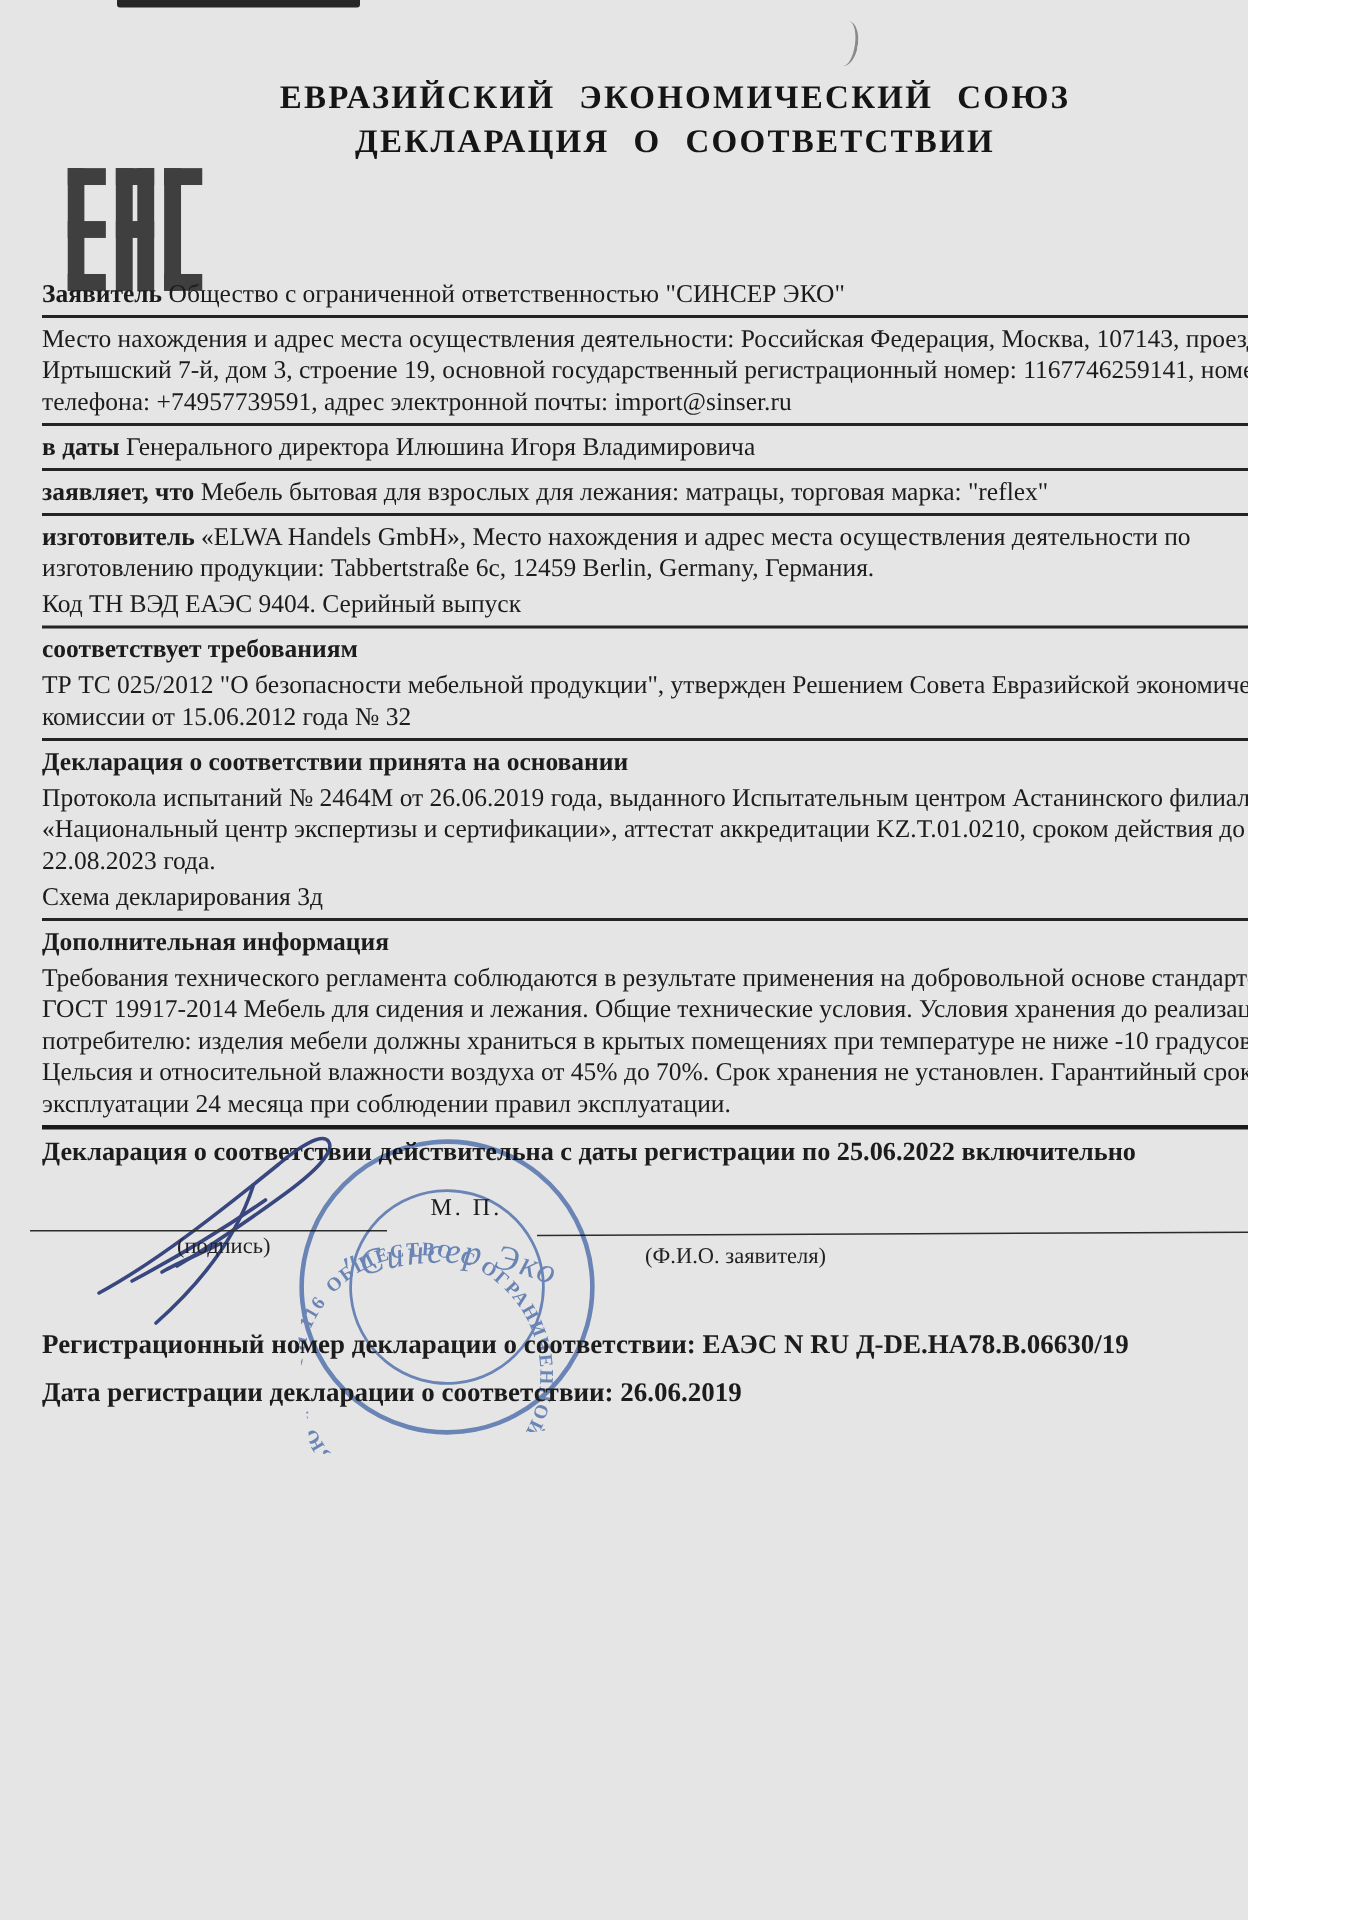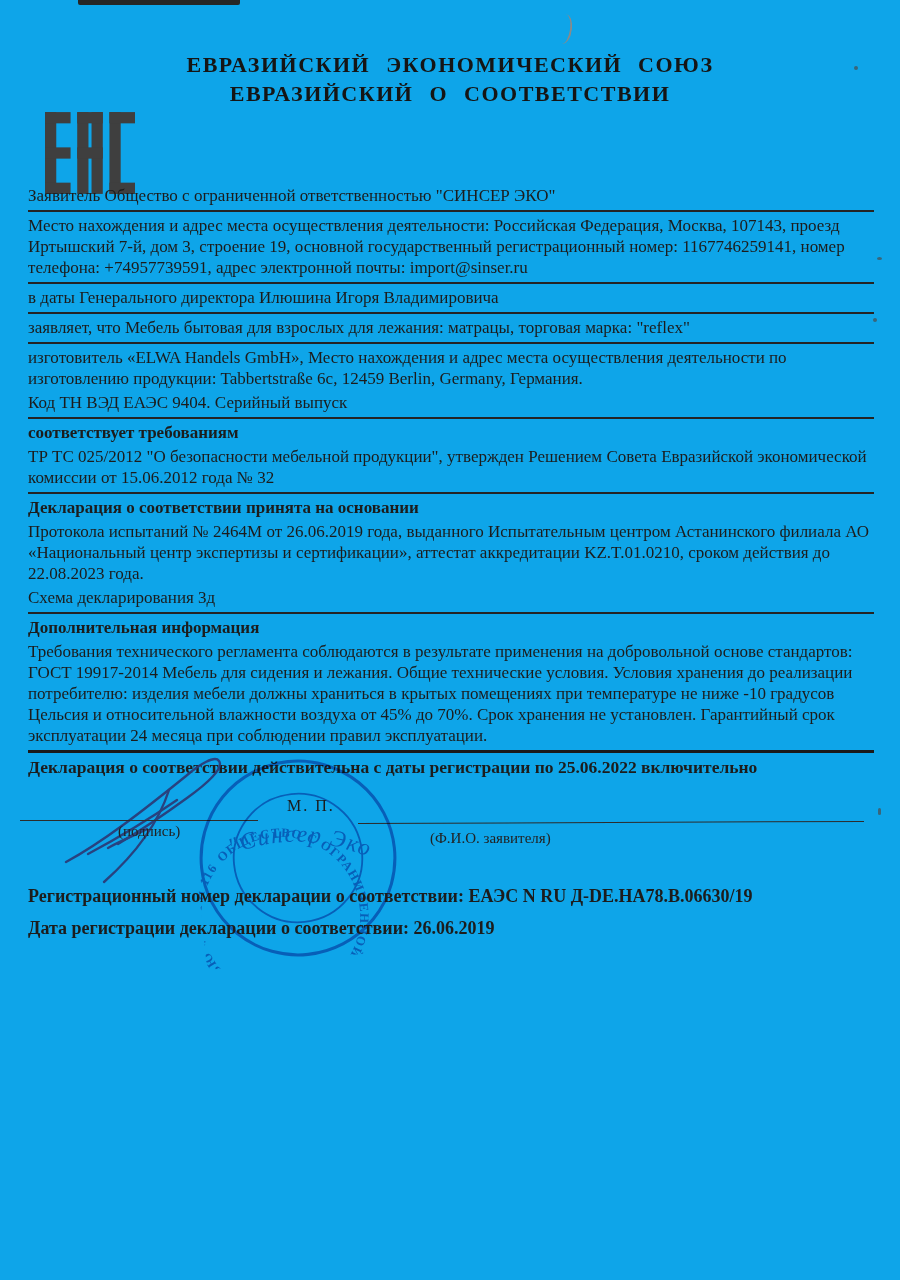--- a/index.html
+++ b/index.html
@@ -1,36 +1,36 @@
 <!DOCTYPE html>
 <html lang="ru"><head>
 <meta charset="utf-8">
 <style>
   * { margin:0; padding:0; box-sizing:border-box; }
   html,body { background:#ffffff; }
   body { font-family:"Liberation Serif", serif; color:#1c1c1c; }
-  .page { position:relative; width:900px; height:1280px; background:#0ea5e9; overflow:hidden; }
+  .page { position:relative; width:832px; height:1280px; background:#e5e5e5; overflow:hidden; }
 
   
   .art-topbar { position:absolute; left:78px; top:0; width:162px; height:5px; background:#262626; border-radius:0 0 2px 2px; }
   .art-paren { position:absolute; left:556px; top:14px; width:16px; height:30px;
                border-right:2px solid #8a8a8a; border-radius:50%; transform:rotate(8deg); }
   .speck { position:absolute; width:4px; height:4px; border-radius:50%; background:#4c4c4c; opacity:.7; }
   .s1{left:854px; top:66px;} .s2{left:877px; top:257px; width:5px;height:3px;}
   .s3{left:873px; top:318px;} .s4{left:878px; top:808px; height:7px; width:3px; border-radius:2px;}
 
   
   .header { position:absolute; left:0; top:50px; width:900px; text-align:center; }
   .header .h1 { font-size:22px; font-weight:bold; letter-spacing:1.5px; word-spacing:9px; line-height:29px; color:#151515; }
 
   .eac { position:absolute; left:45px; top:112px; }
 
   
   .doc { position:absolute; left:28px; top:184px; width:846px; font-size:17px; line-height:21px; }
-  .doc .b { font-weight:normal; }
+  .doc .b { font-weight:bold; }
   .row { padding:1px 0 2px; }
   .rule { border-top:2px solid #242424; margin:2px 0 2px; }
   .rule.thick { border-top:3px solid #1a1a1a; }
   .heading { font-weight:bold; padding:1px 0 2px; }
   p.block { padding:1px 0 2px; text-align:left; }
 
   .validity { font-weight:bold; padding-top:2px; font-size:17.5px; }
 
   
   .sigline { position:absolute; border-top:1.6px solid #2c2c2c; }
@@ -58,21 +58,21 @@
 
   <div class="art-topbar"></div>
   <div class="art-paren"></div>
   <div class="speck s1"></div>
   <div class="speck s2"></div>
   <div class="speck s3"></div>
   <div class="speck s4"></div>
 
   <div class="header">
     <div class="h1">ЕВРАЗИЙСКИЙ  ЭКОНОМИЧЕСКИЙ  СОЮЗ</div>
-    <div class="h1">ЕВРАЗИЙСКИЙ О СООТВЕТСТВИИ</div>
+    <div class="h1">ДЕКЛАРАЦИЯ О СООТВЕТСТВИИ</div>
   </div>
 
   <svg class="eac" width="90" height="82" viewBox="0 0 88 80" aria-hidden="true">
     <g fill="#3f3f3f">
 
       <rect x="0" y="0" width="11" height="80"></rect>
         <rect x="0" y="0" width="25" height="11"></rect>
       <rect x="0" y="34.5" width="25" height="11"></rect>
         <rect x="0" y="69" width="25" height="11"></rect>
 

